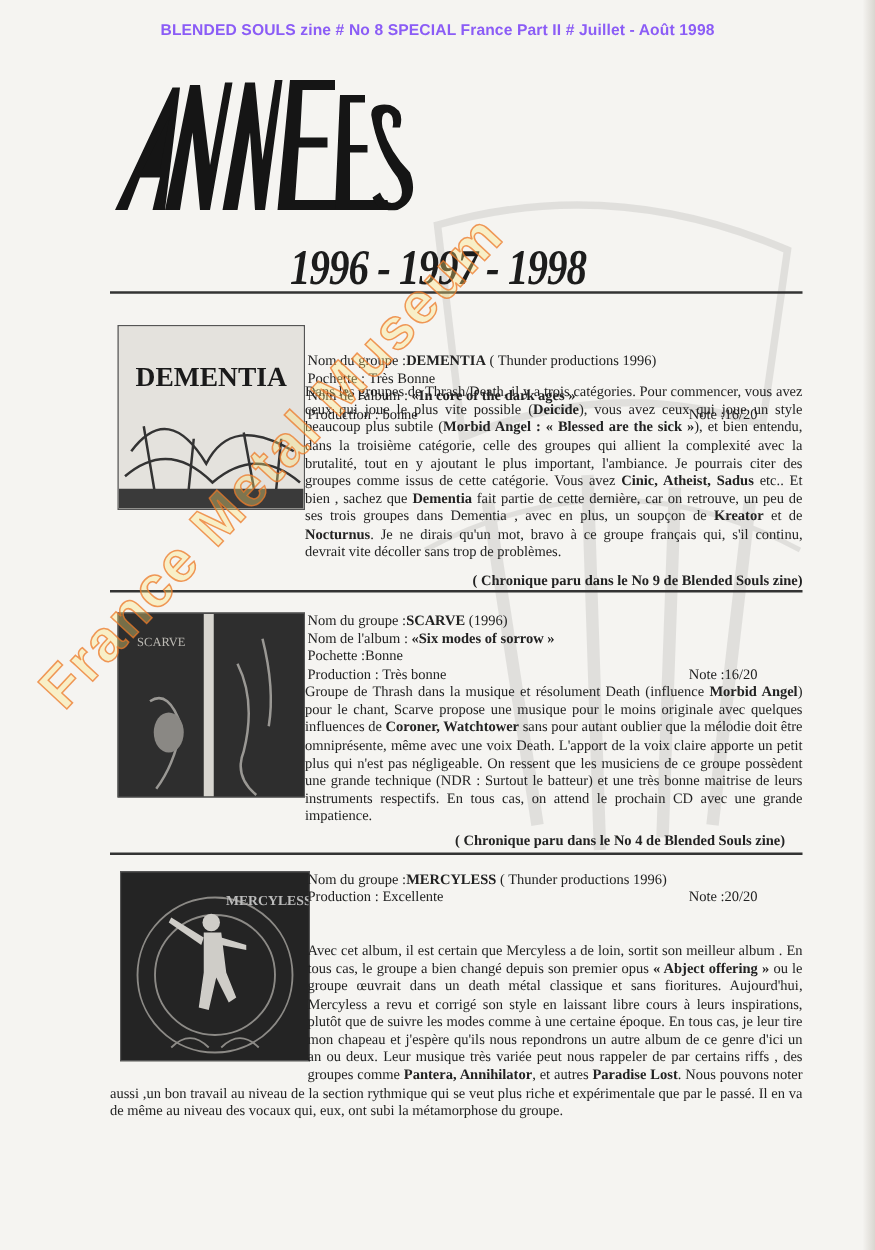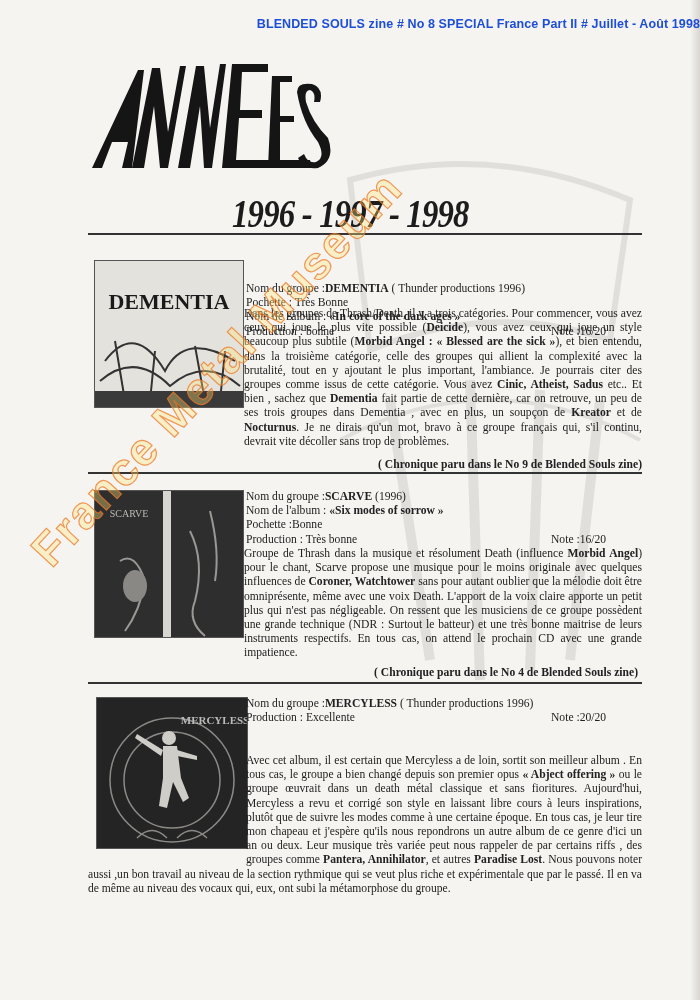--- a/index.html
+++ b/index.html
@@ -7,23 +7,23 @@
       width: 700px; height: 1000px; overflow: hidden; position: relative;
       background: #f5f4f1;
       font-family: "Liberation Serif", serif;
       color: #222;
     }
     .page-shadow {
       position: absolute; right: 0; top: 0; width: 10px; height: 1000px;
       background: linear-gradient(to right, #f5f4f1, #d9d6d0);
     }
     .header-line {
-      position: absolute; top: 17px; left: 0; width: 700px; text-align: right;
+      position: absolute; top: 17px; left: 0; width: 700px; text-align: center;
       font-family: "Liberation Sans", sans-serif; font-weight: bold;
-      font-size: 12.5px; letter-spacing: 0.1px; color: #1d4ed8;
+      font-size: 12.5px; letter-spacing: 0.1px; color: #8b5cf6;
     }
     .bg-art {
       position: absolute; left: 330px; top: 140px; width: 320px; height: 560px;
       opacity: 0.10; pointer-events: none;
     }
     .title-annees {
       position: absolute; left: 92px; top: 62px; width: 240px; height: 108px;
     }
     .years {
       position: absolute; left: 232px; top: 190px;
@@ -134,21 +134,21 @@
   <div class="meta" style="top:0;">
     <div class="row"><span>Nom du groupe :</span><b>SCARVE</b><span> (1996)</span></div>
     <div class="row"><span>Nom de l'album : </span><b>«Six modes of sorrow »</b></div>
     <div class="row"><span>Pochette :</span><span>Bonne</span></div>
     <div class="row"><span>Production : </span><span>Très bonne</span><span class="note">Note :16/20</span></div>
   </div>
   <div class="body-text" style="position:absolute; top:57px; left:0; width:554px;">
     <div style="float:left; width:156px; height:100px;"></div>
     <span>Groupe de Thrash dans la musique et résolument Death (influence </span><b>Morbid Angel</b><span>) pour le chant, Scarve propose une musique pour le moins originale avec quelques influences de </span><b>Coroner, Watchtower</b><span> sans pour autant oublier que la mélodie doit être omniprésente, même avec une voix Death. L'apport de la voix claire apporte un petit plus qui n'est pas négligeable. On ressent que les musiciens de ce groupe possèdent une grande technique (NDR : Surtout le batteur) et une très bonne maitrise de leurs instruments respectifs. En tous cas, on attend le prochain CD avec une grande impatience.</span>
   </div>
-  <div class="source" style="position:absolute; top:176px; right:4px;text-align:right;">( Chronique paru dans le No 4 de Blended Souls zine)</div>
+  <div class="source" style="position:absolute; top:176px; right:14px;text-align:right;">( Chronique paru dans le No 4 de Blended Souls zine)</div>
 </div>
 
 <div class="rule" style="top:682px;"></div>
 
 <div class="review" style="top:697px;">
   <div class="cover" style="top:0; left:8px; width:150px; height:150px; background:#262626;">
     <svg width="150" height="150" viewBox="0 0 150 150">
       <rect width="150" height="150" fill="#242424"></rect>
       <g stroke="#8c8a86" stroke-width="1.5" fill="none">
         <circle cx="75" cy="82" r="62"></circle>

